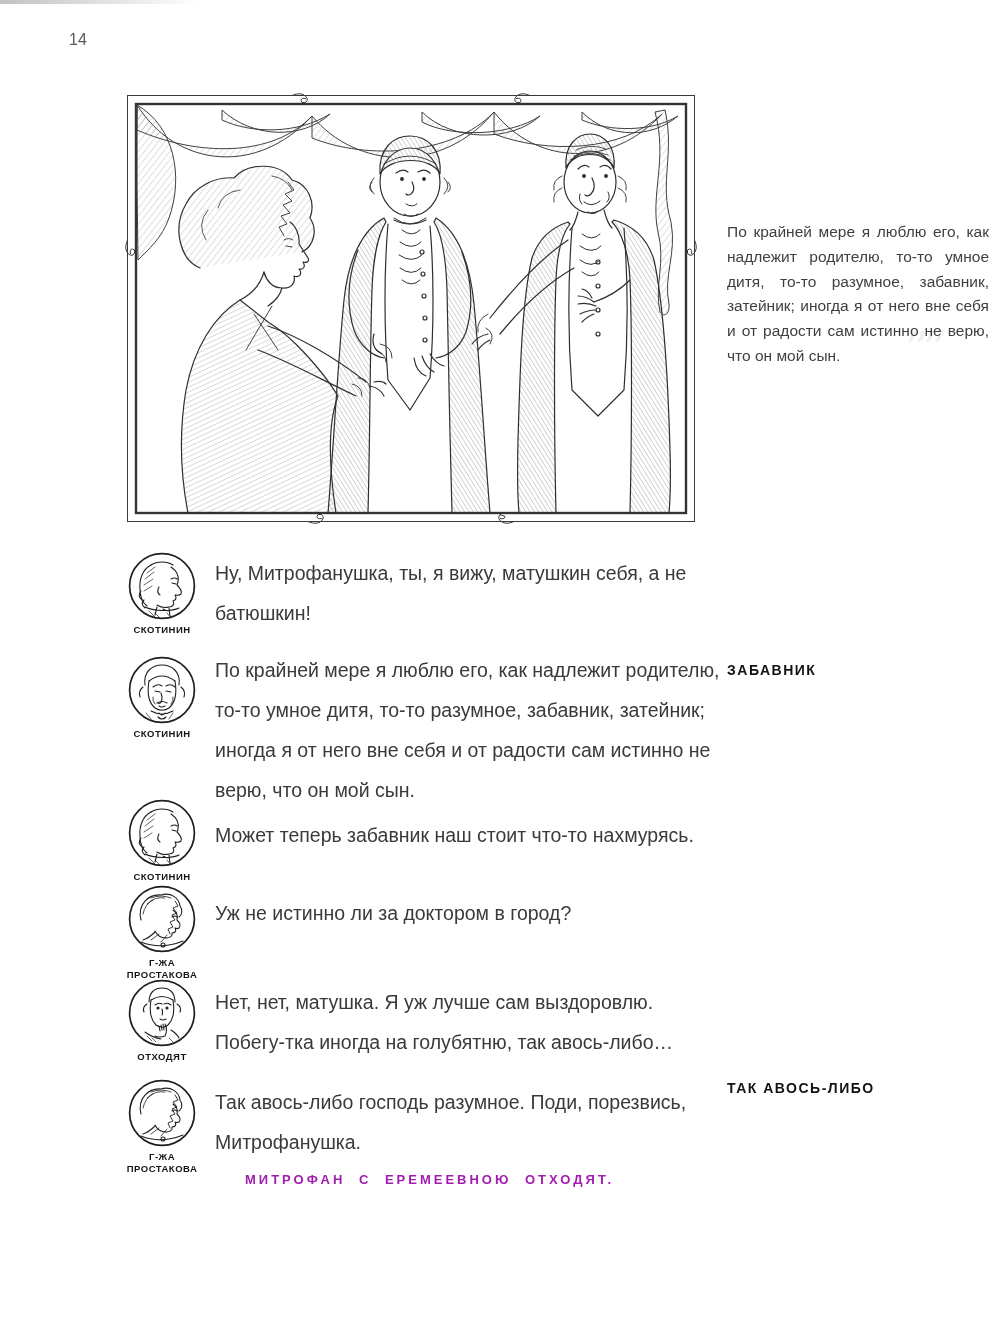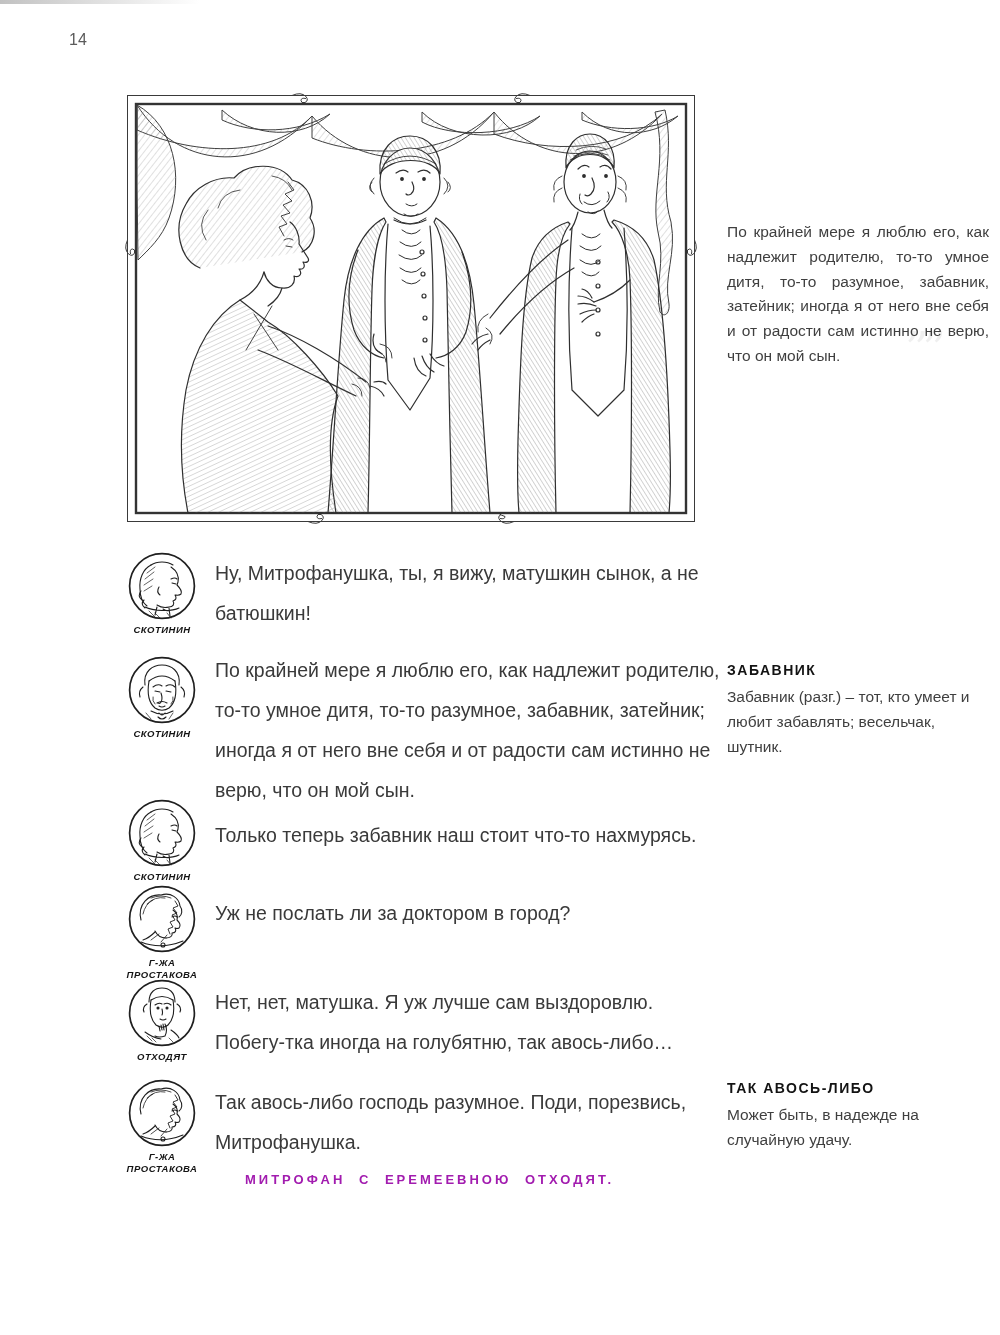--- a/index.html
+++ b/index.html
@@ -19,21 +19,21 @@
   }
   .faint-quotes{
     position:absolute;left:905px;top:322px;font-family:"DejaVu Serif",serif;
     font-size:46px;color:#000;opacity:.06;letter-spacing:-6px;
   }
   .dialogue-row{position:absolute;left:127px;width:585px;}
   .portrait{position:absolute;left:0;top:0;width:70px;height:70px;}
   .portrait svg{display:block;width:70px;height:70px;}
   .speaker-label{
     position:absolute;left:-8px;top:73px;width:86px;text-align:center;
-    font-size:9.5px;font-weight:bold;letter-spacing:.5px;color:#141414;line-height:11.5px;font-style:italic;
+    font-size:9.5px;font-weight:bold;letter-spacing:.5px;color:#141414;line-height:11.5px;
   }
   .speech{
     position:absolute;left:88px;top:0;width:505px;
     font-size:19.5px;line-height:40px;color:#3a3a3a;
   }
   .margin-note{position:absolute;left:727px;width:262px;}
   .margin-note .term{
     font-size:14px;font-weight:bold;letter-spacing:1.5px;color:#131313;margin-bottom:6px;
   }
   .margin-note .definition{font-size:15.5px;line-height:25px;color:#3f3f3f;}
@@ -215,51 +215,51 @@
   <div class="caption">По крайней мере я люблю его, как надлежит родителю, то-то умное дитя, то-то разумное, забавник, затейник; иногда я от него вне себя и от радости сам истинно не верю, что он мой сын.</div>
   <div class="faint-quotes">””</div>
 
   <div class="dialogue-row" style="top:551px">
     <div class="portrait">
         <svg viewBox="0 0 70 70">
           <use href="#sym-skotinin"></use>
         </svg>
       </div>
     <div class="speaker-label">СКОТИНИН</div>
-    <div class="speech" style="top:2px">Ну, Митрофанушка, ты, я вижу, матушкин сынок, а не батюшкин!</div>
+    <div class="speech" style="top:2px">Ну, Митрофанушка, ты, я вижу, матушкин себя, а не батюшкин!</div>
   </div>
 
   <div class="dialogue-row" style="top:655px">
     <div class="portrait">
         <svg viewBox="0 0 70 70">
           <use href="#sym-prostakov"></use>
         </svg>
       </div>
     <div class="speaker-label">СКОТИНИН</div>
     <div class="speech" style="top:-5px">По крайней мере я люблю его, как надлежит родителю, то-то умное дитя, то-то разумное, забавник, затейник; иногда я от него вне себя и от радости сам истинно не верю, что он мой сын.</div>
   </div>
 
   <div class="dialogue-row" style="top:798px">
     <div class="portrait">
         <svg viewBox="0 0 70 70">
           <use href="#sym-skotinin"></use>
         </svg>
       </div>
     <div class="speaker-label">СКОТИНИН</div>
-    <div class="speech" style="top:17px">Только теперь забавник наш стоит что-то нахмурясь.</div>
+    <div class="speech" style="top:17px">Может теперь забавник наш стоит что-то нахмурясь.</div>
   </div>
 
   <div class="dialogue-row" style="top:884px">
     <div class="portrait">
         <svg viewBox="0 0 70 70">
           <use href="#sym-prostakova"></use>
         </svg>
       </div>
     <div class="speaker-label">Г-ЖА ПРОСТАКОВА</div>
-    <div class="speech" style="top:9px">Уж не послать ли за доктором в город?</div>
+    <div class="speech" style="top:9px">Уж не истинно ли за доктором в город?</div>
   </div>
 
   <div class="dialogue-row" style="top:978px">
     <div class="portrait">
         <svg viewBox="0 0 70 70">
           <use href="#sym-mitrofan"></use>
         </svg>
       </div>
     <div class="speaker-label">ОТХОДЯТ</div>
     <div class="speech" style="top:4px">Нет, нет, матушка. Я уж лучше сам выздоровлю. Побегу-тка иногда на голубятню, так авось-либо…</div>
@@ -272,20 +272,18 @@
         </svg>
       </div>
     <div class="speaker-label">Г-ЖА ПРОСТАКОВА</div>
     <div class="speech" style="top:4px">Так авось-либо господь разумное. Поди, порезвись, Митрофанушка.</div>
   </div>
 
   <div class="stage-direction">МИТРОФАН С ЕРЕМЕЕВНОЮ ОТХОДЯТ.</div>
 
   <div class="margin-note" style="top:662px">
     <div class="term">ЗАБАВНИК</div>
-    <div class="definition">Забавник (разг.) – тот, кто умеет и любит забавлять; весельчак, шутник.</div>
   </div>
 
   <div class="margin-note" style="top:1080px">
     <div class="term">ТАК АВОСЬ-ЛИБО</div>
-    <div class="definition">Может быть, в надежде на случайную удачу.</div>
   </div>
 </div>
 
 </body></html>

